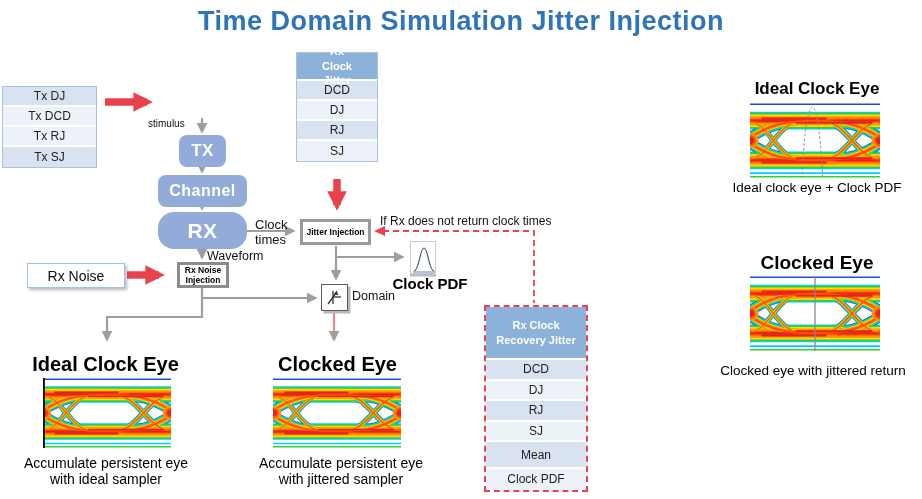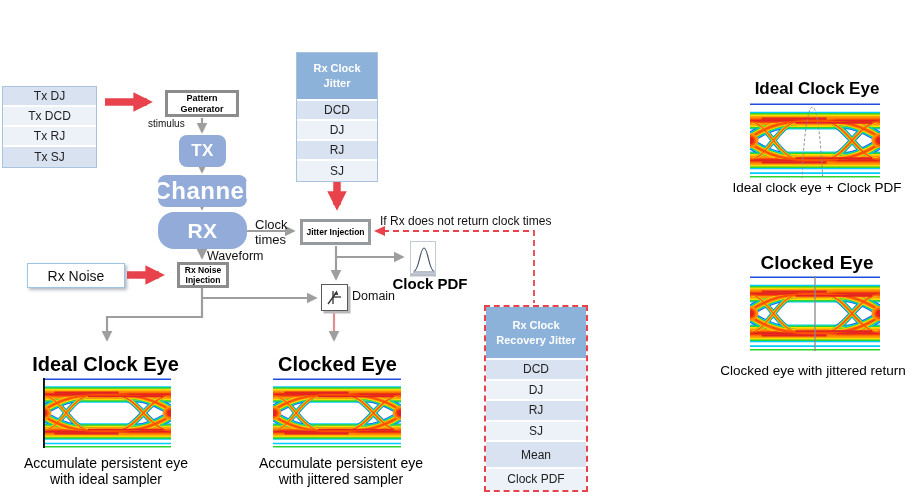--- a/index.html
+++ b/index.html
@@ -63,38 +63,38 @@
     <path d="M334,312 V340" stroke="#DE8F8F" stroke-width="2.2" fill="none" marker-end="url(#mg)"></path>
     <g stroke="#E8434C" stroke-width="7.5" fill="none">
       <path d="M105,102 H147" marker-end="url(#mr)"></path>
       <path d="M337,179 V205" marker-end="url(#mr)"></path>
       <path d="M127,275 H159" marker-end="url(#mr)"></path>
     </g>
     <path d="M383,231 H534 V303" stroke="#E8434C" stroke-width="1.8" stroke-dasharray="6 4" fill="none"></path>
     <polygon points="374,231 385,226 385,236" fill="#E8434C"></polygon>
   </svg>
 
+  <div class="abs title">Time Domain Simulation Jitter Injection</div>
 
   <div class="abs jtable" style="left:2px;top:86px;width:95px;">
     <div class="trow rowdark" style="height:20px">Tx DJ</div>
     <div class="trow rowlight" style="height:20px">Tx DCD</div>
     <div class="trow rowlight" style="height:20px">Tx RJ</div>
     <div class="trow rowdark" style="height:20px">Tx SJ</div>
   </div>
 
-  <div class="abs graybox" style="left:165px;top:90px;width:74px;height:27px;font-size:9px;">Pattern Generator</div>
   <div class="abs lab" style="left:148px;top:118px;font-size:10px;">stimulus</div>
   <div class="abs bluebox" style="left:179px;top:135px;width:47px;height:32px;font-size:17px;">TX</div>
-  <div class="abs bluebox" style="left:158px;top:175px;width:89px;height:32px;font-size:24px;">Channel</div>
+  <div class="abs bluebox" style="left:158px;top:175px;width:89px;height:32px;font-size:16px;">Channel</div>
   <div class="abs bluebox" style="left:158px;top:212px;width:89px;height:37px;font-size:21px;border-radius:16px;">RX</div>
   <div class="abs lab" style="left:255px;top:218px;width:42px;font-size:13px;line-height:1.15;">Clock times</div>
   <div class="abs lab" style="left:207px;top:249px;">Waveform</div>
 
   <div class="abs jtable" style="left:296px;top:52px;width:82px;">
-    <div class="thead" style="height:48px;padding:0 4px;">Rx Clock Jitter</div>
+    <div class="thead" style="height:28px;padding:0 20px;">Rx Clock Jitter</div>
     <div class="trow rowdark" style="height:20px">DCD</div>
     <div class="trow rowlight" style="height:20px">DJ</div>
     <div class="trow rowdark" style="height:20px">RJ</div>
     <div class="trow rowlight" style="height:20px">SJ</div>
   </div>
 
   <div class="abs graybox" style="left:300px;top:219px;width:71px;height:26px;font-size:8.5px;border-color:#979B9F;">Jitter Injection</div>
   <div class="abs lab" style="left:380px;top:214px;font-size:12px;">If Rx does not return clock times</div>
 
   <div class="abs pdfbox" style="left:410px;top:241px;width:26px;height:33px;">

